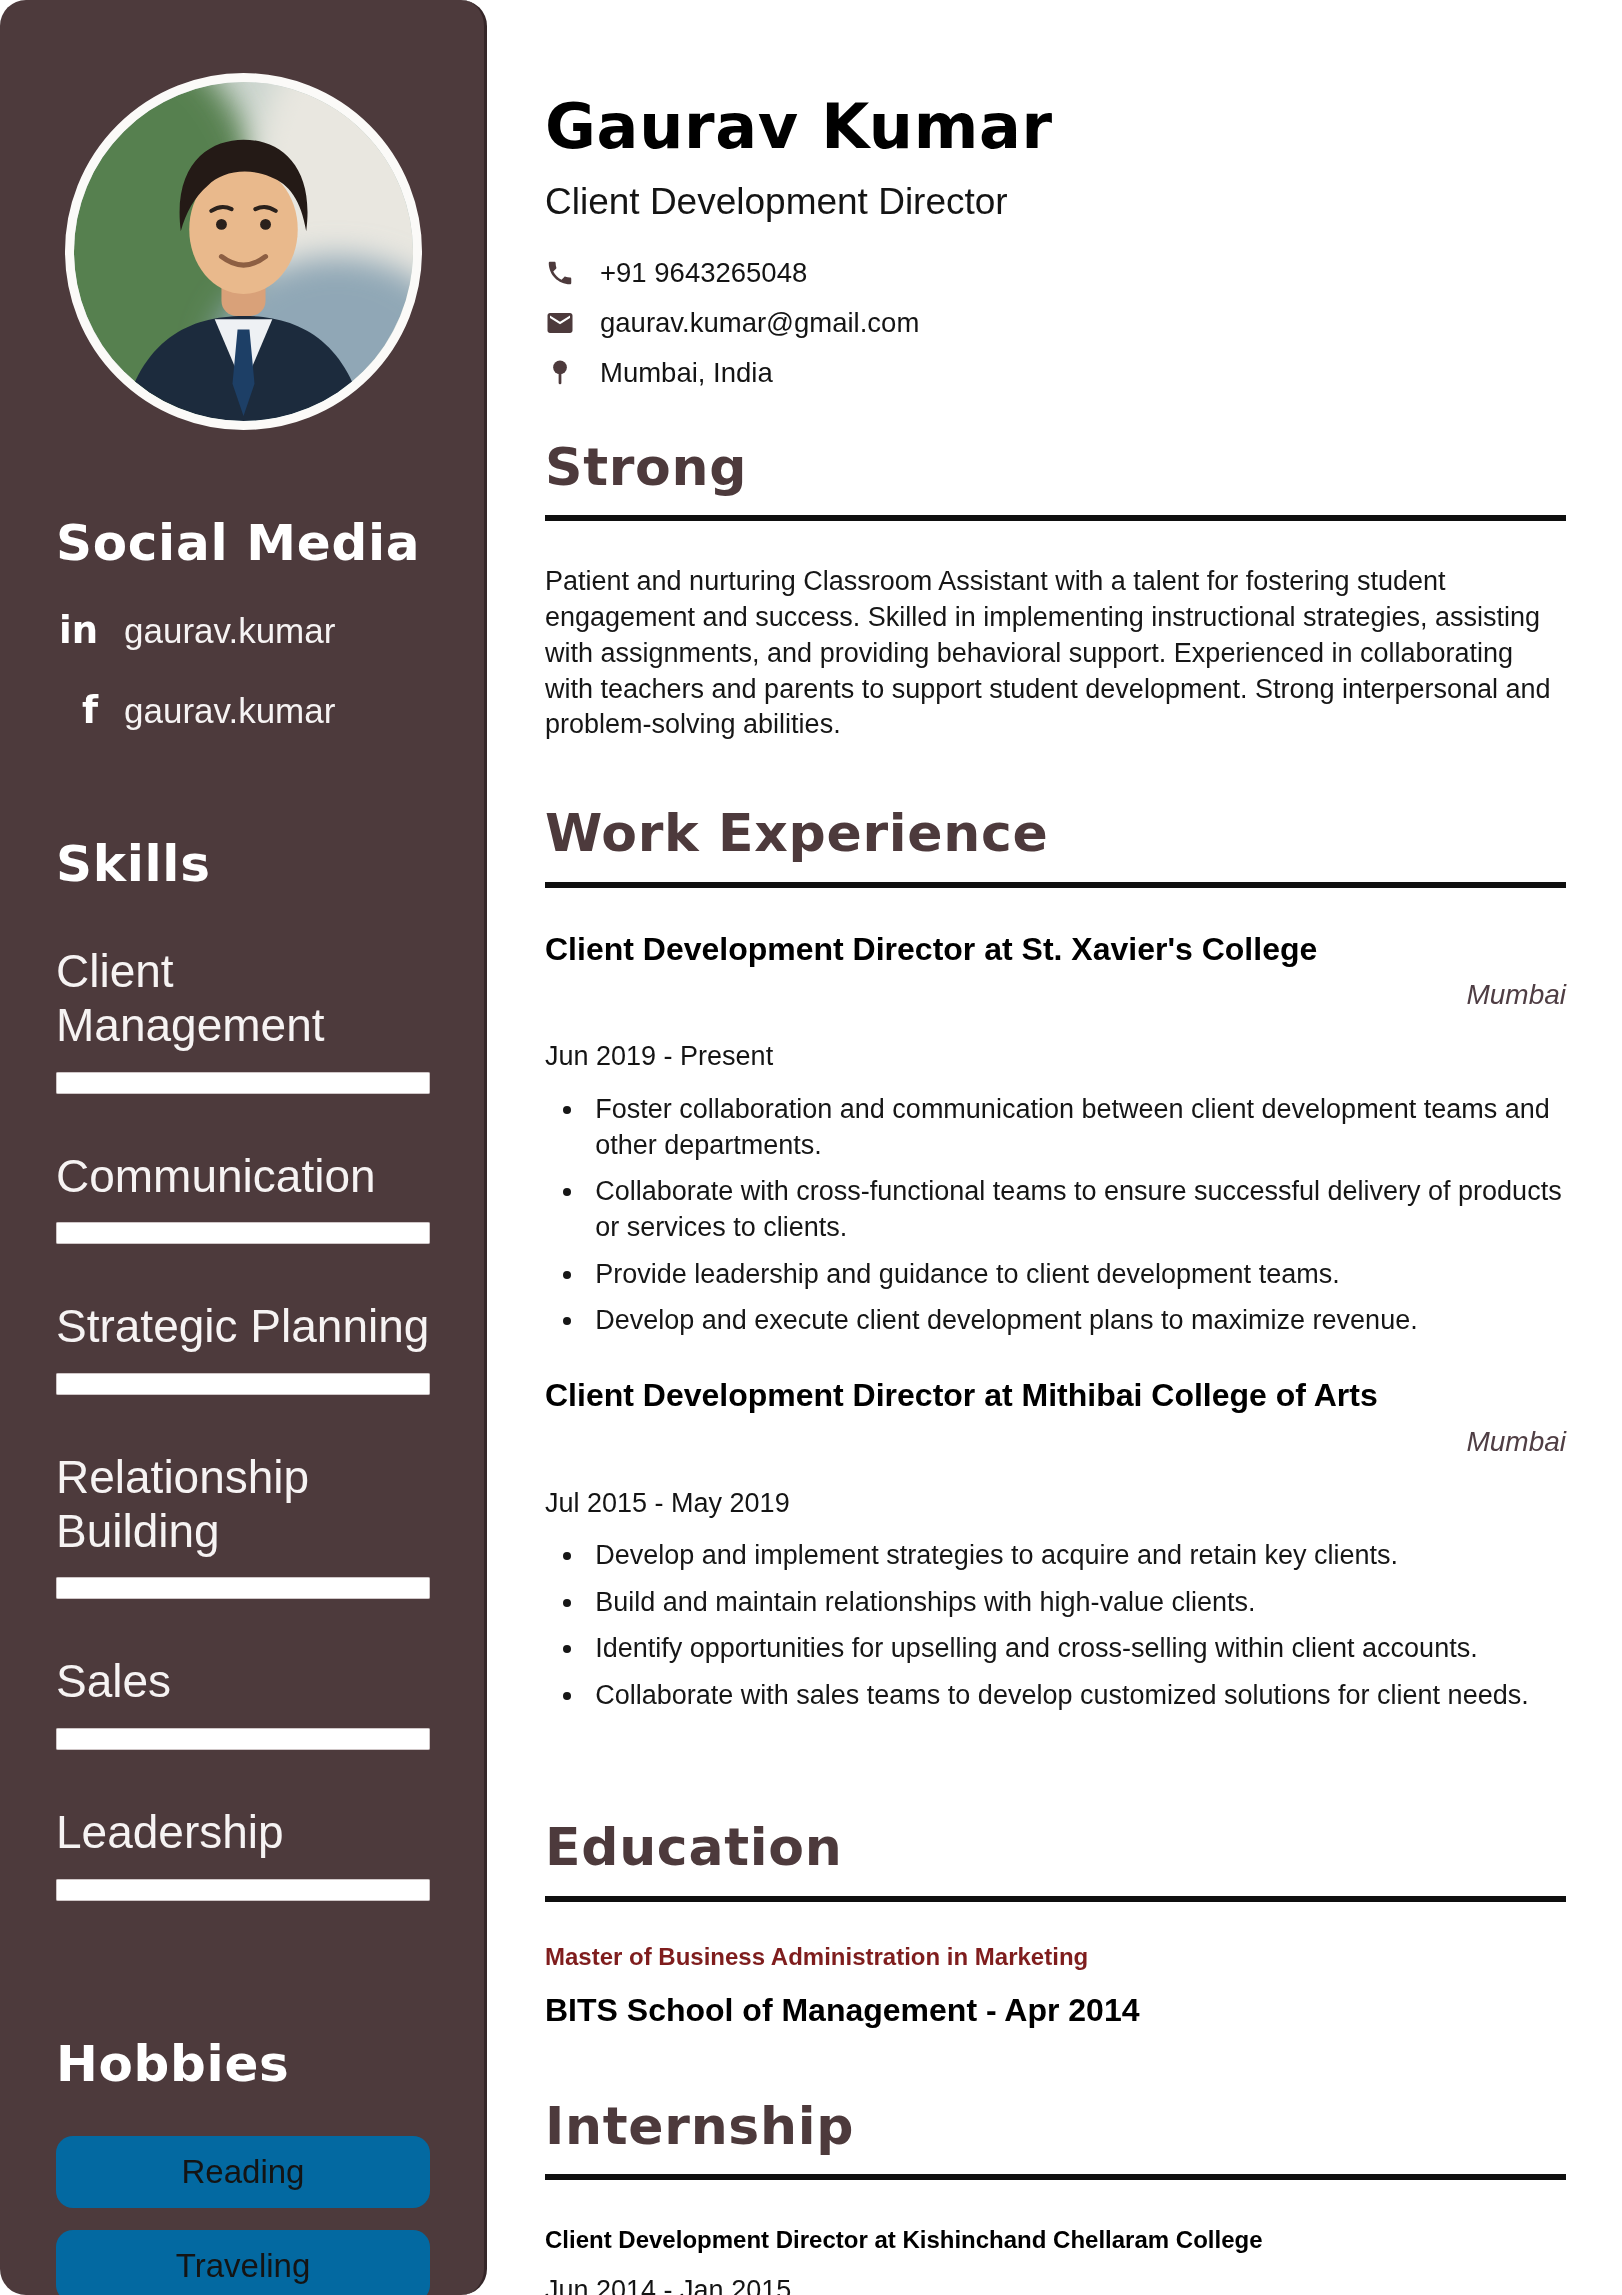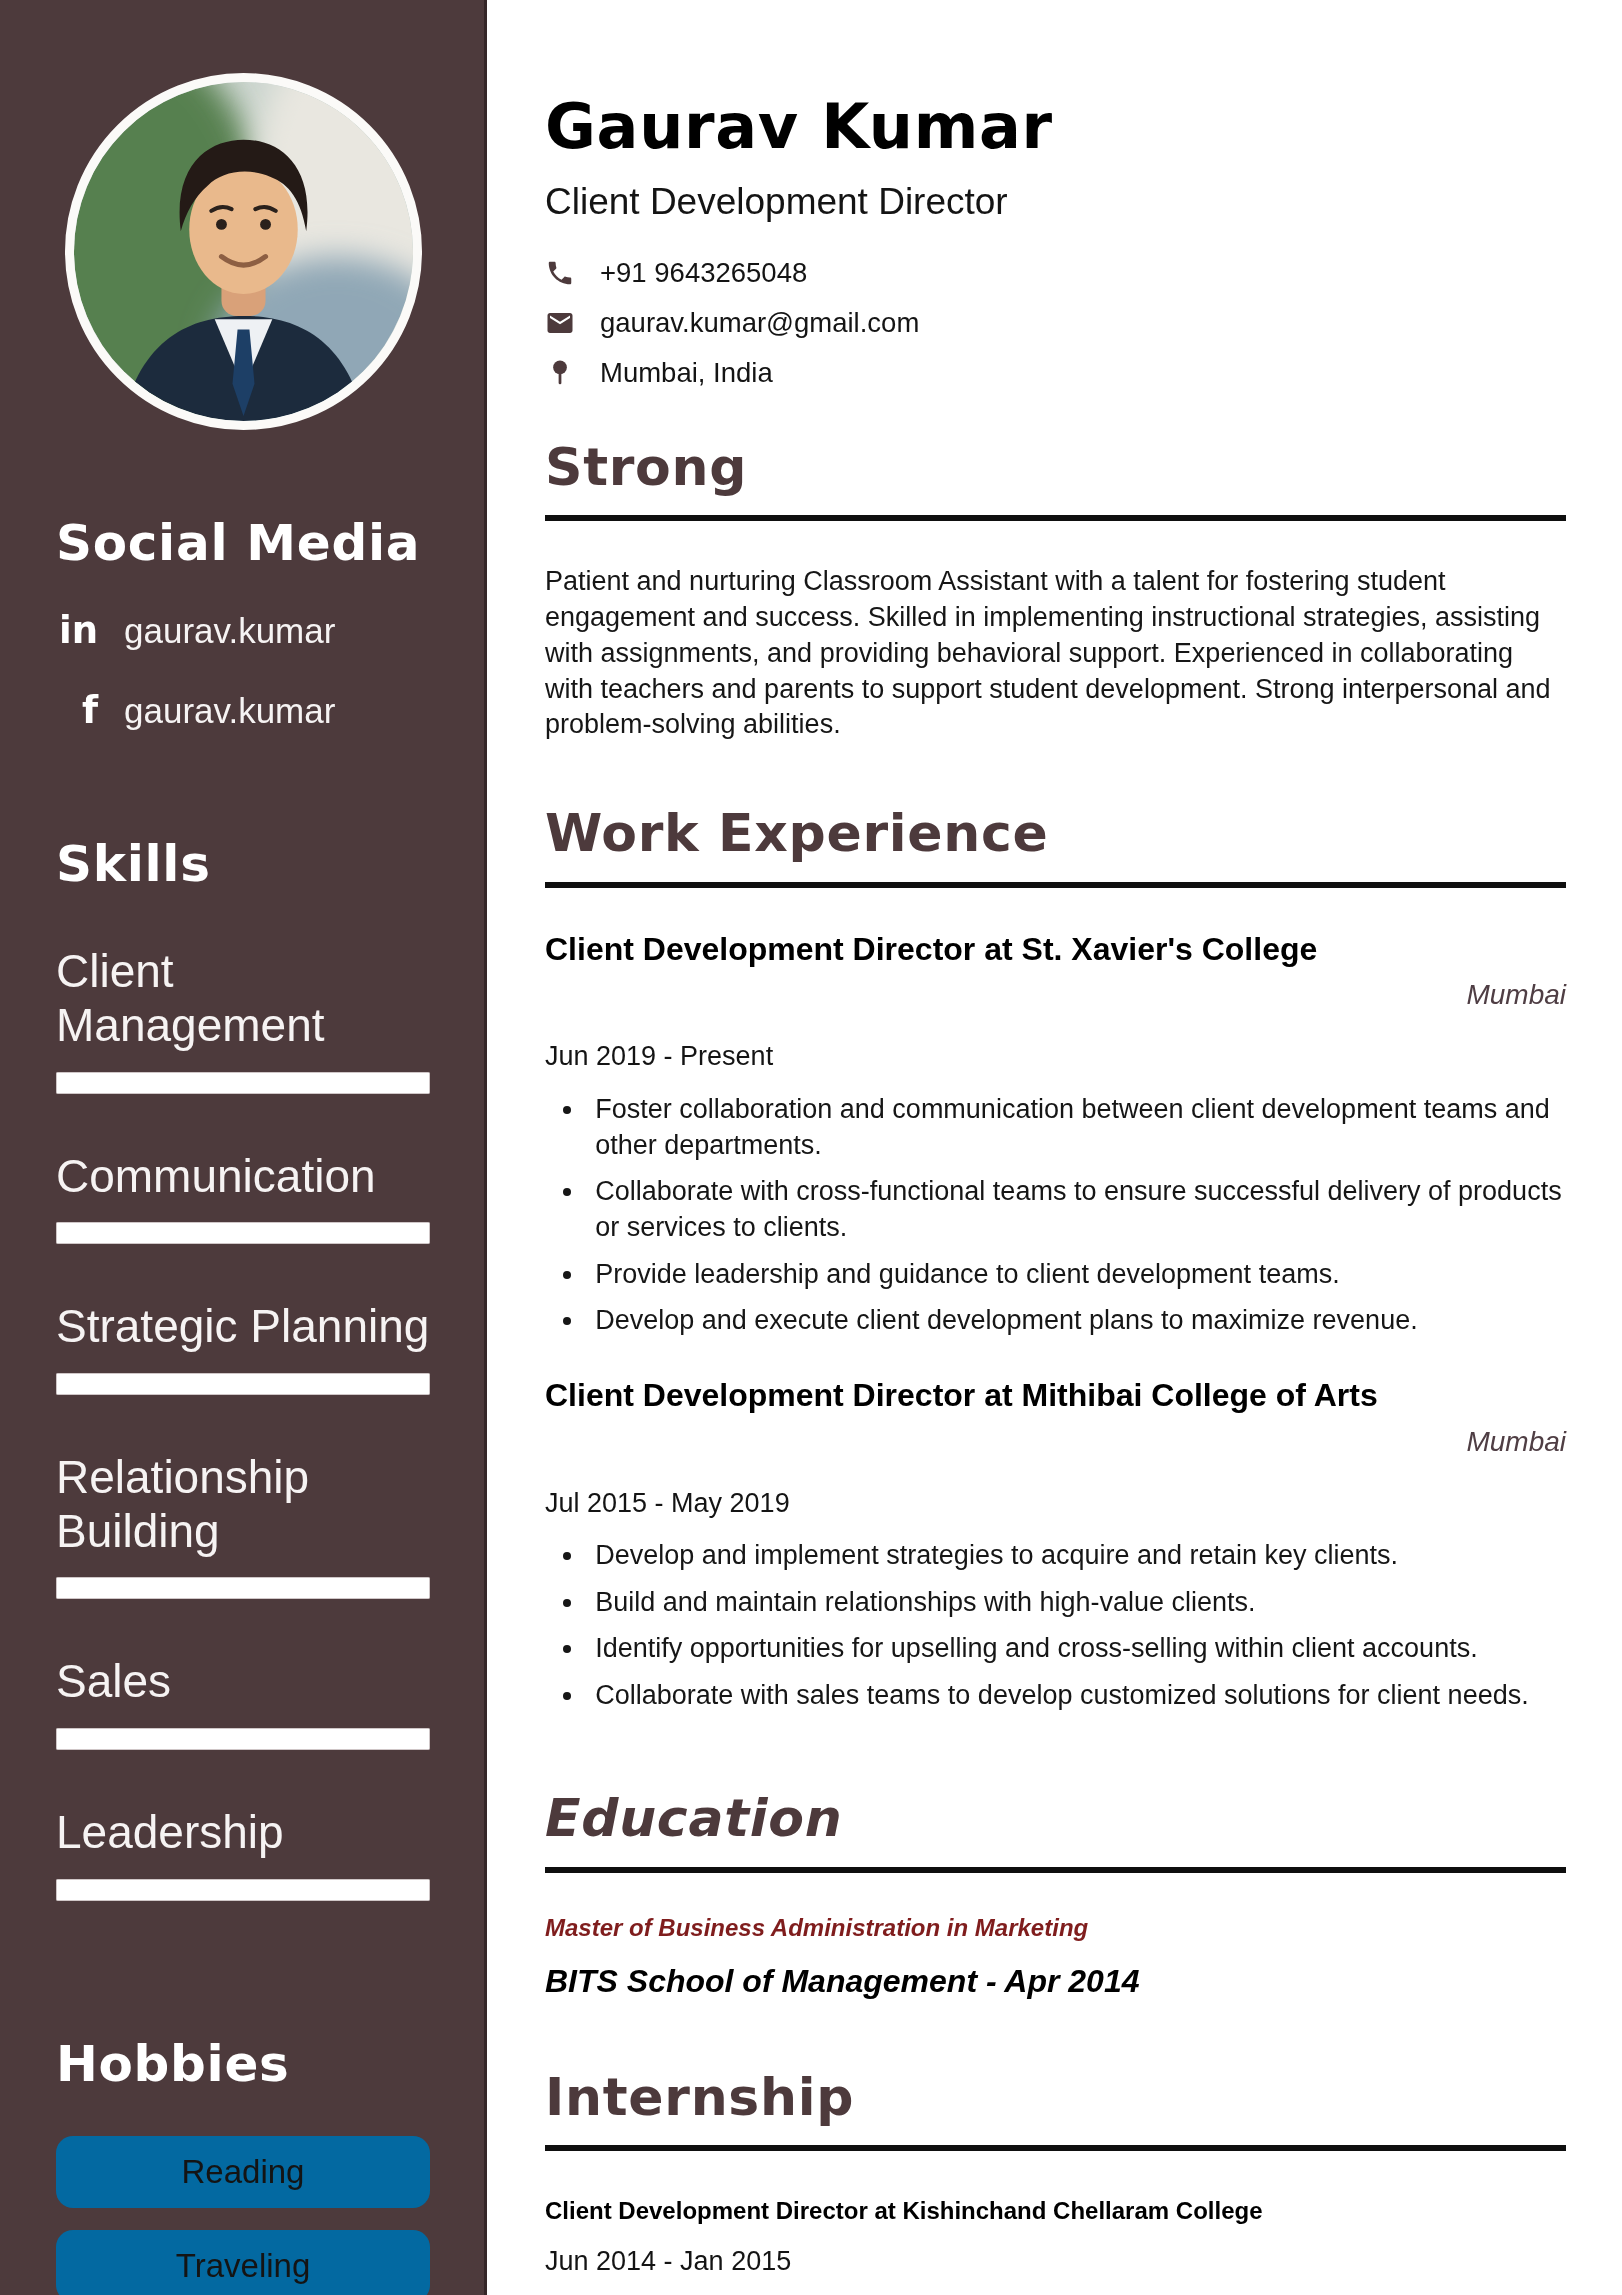--- a/index.html
+++ b/index.html
@@ -4,21 +4,21 @@
 <style>
   * { box-sizing: border-box; margin: 0; padding: 0; }
   html, body { width: 1622px; }
   body { font-family: "Liberation Sans", sans-serif; background: #ffffff; }
   .page { display: flex; width: 1622px; height: 2295px; background: #ffffff; overflow: hidden; }
 
   
   .sidebar {
     width: 487px; min-width: 487px; height: 100%;
     background: #4d3a3c; border-right: 3.9px solid #352628;
-    padding: 73px 54px 39px 56px; color: #ffffff;
+    padding: 73px 54px 39px 56px; color: #ffffff; border-radius: 26px;
   }
   .photo-ring {
     width: 357px; height: 357px; margin: 0 auto; border-radius: 50%;
     border: 9.2px solid #fbfaf8; overflow: hidden; background: #cfd8d4;
   }
   .photo-ring svg { display: block; width: 100%; height: 100%; }
   .side-heading {
     font-family: "DejaVu Sans", sans-serif; font-weight: bold;
     font-size: 50px; color: #ffffff; letter-spacing: 0.7px;
   }
@@ -52,21 +52,21 @@
   }
   .headline { font-size: 37px; margin-top: 18.3px; color: #141414; }
   .contacts { margin-top: 34px; }
   .contact-row { display: flex; align-items: center; gap: 25px; margin-top: 17.7px; font-size: 27.5px; }
   .contact-row:first-child { margin-top: 0; }
   .contact-icon { width: 30px; height: 30px; flex: 0 0 30px; }
   .contact-icon svg { display: block; width: 100%; height: 100%; }
 
   .section-summary   { margin-top: 48px; }
   .section-work      { margin-top: 60px; }
-  .section-education { margin-top: 75px; font-style: italic; }
+  .section-education { margin-top: 104px; }
   .section-intern    { margin-top: 67px; }
   .section-heading {
     font-family: "DejaVu Sans", sans-serif; font-weight: bold;
     font-size: 52px; color: #4d3a3c; letter-spacing: 0.7px;
   }
   .rule { height: 5.9px; background: #0f0f0f; margin-top: 18.3px; }
 
   .summary-text { margin-top: 43px; font-size: 27px; line-height: 1.33; color: #161616; max-width: 1027px; }
 
   .job { margin-top: 43px; }

